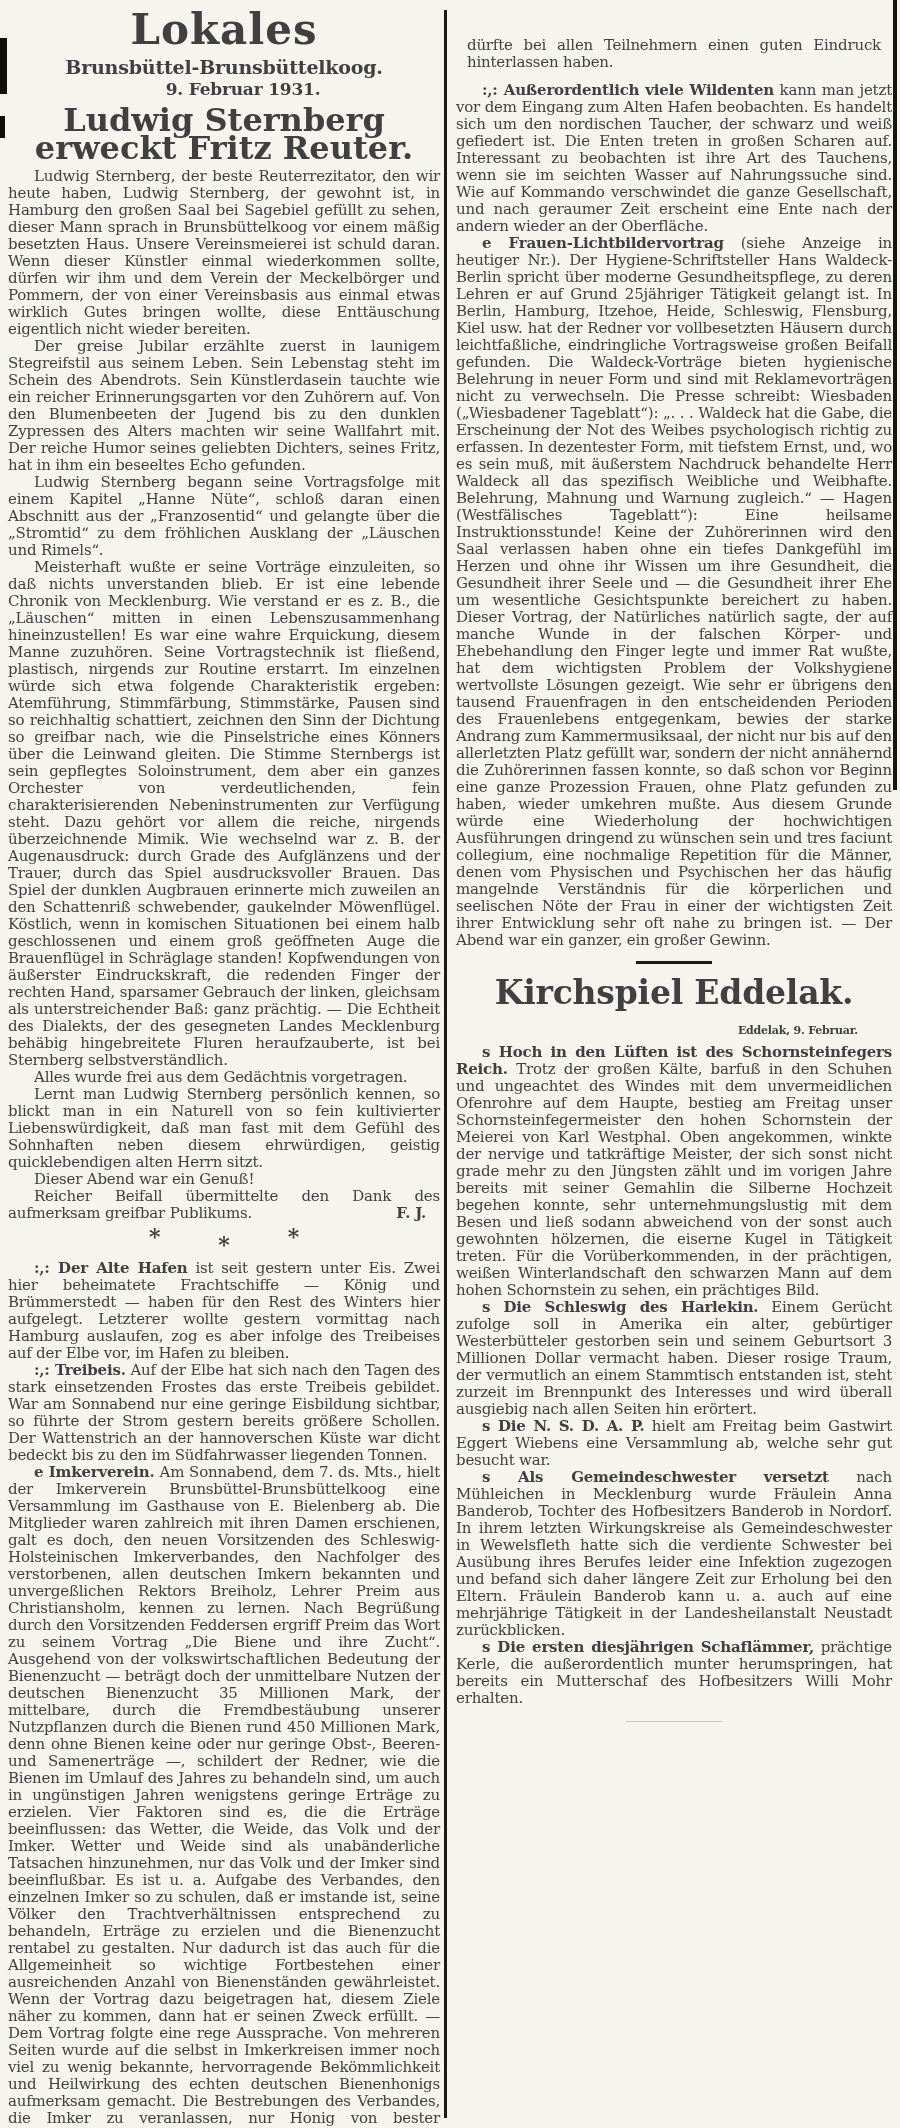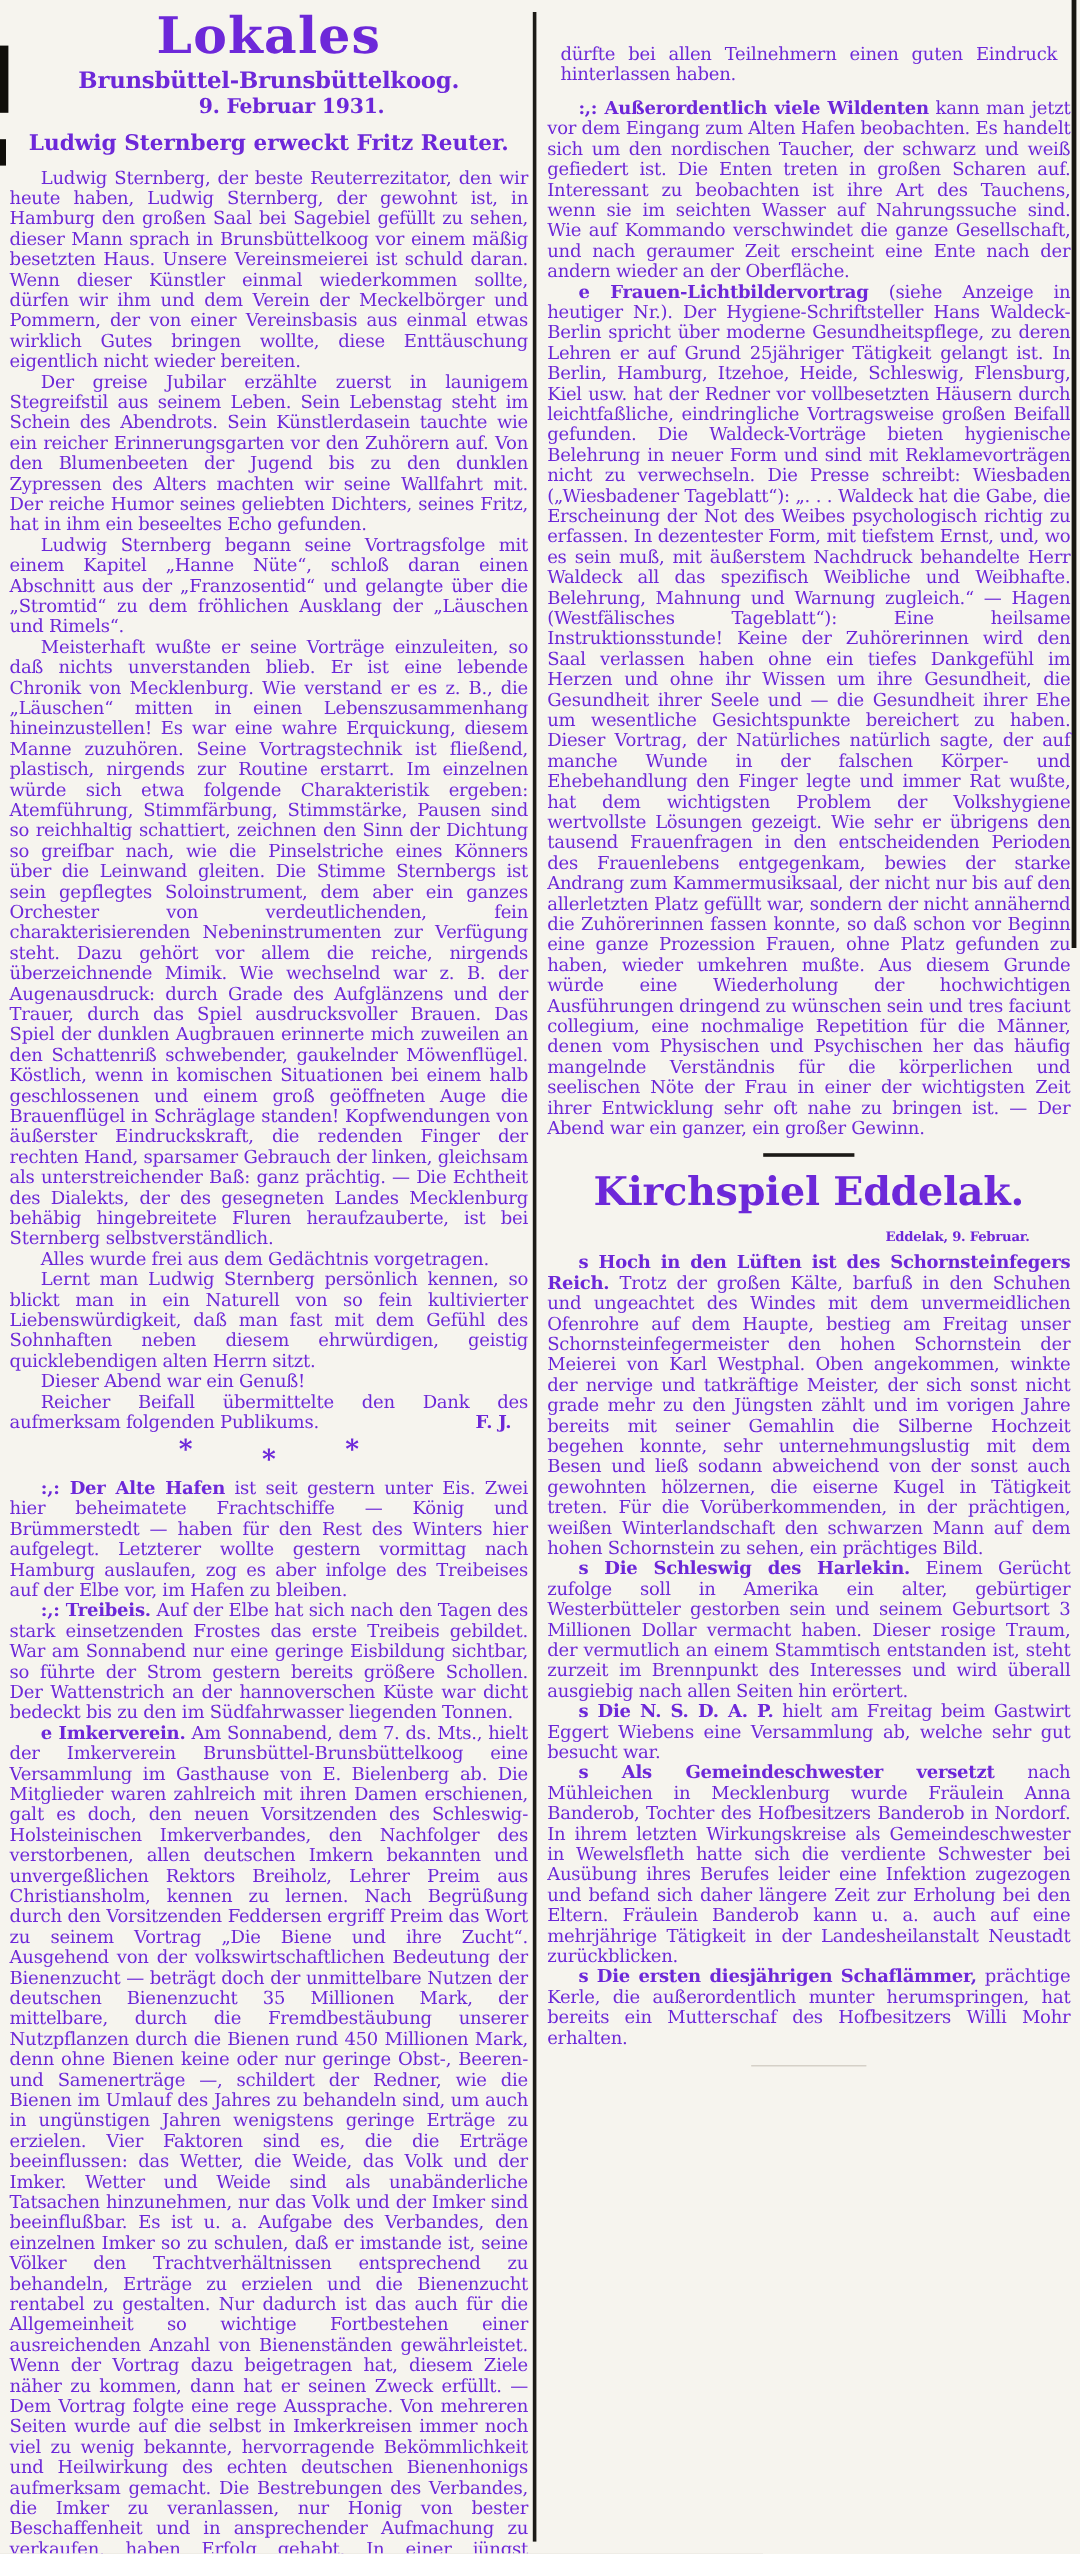--- a/index.html
+++ b/index.html
@@ -1,21 +1,21 @@
 <!DOCTYPE html>
 <html lang="de"><head>
 <meta charset="utf-8">
 <style>
   html,body{margin:0;padding:0;background:#e9e7e0;}
   .page{
     position:relative;
     width:900px;height:2128px;
     margin:0 auto;
     background:#f6f4ee;
-    color:#6d28d9;
+    color:#404040;
     font-family:"DejaVu Serif","Liberation Serif",serif;
     overflow:hidden;
   }
   .col{
     position:absolute;top:0;
     font-size:15px;line-height:17px;
     letter-spacing:-0.2px;
     text-align:justify;
   }
   .col-left{left:8px;width:432px;}
@@ -34,21 +34,21 @@
   .a1{left:0;top:38px;width:7px;height:56px;}
   .a2{left:0;top:116px;width:5px;height:22px;}
   .masthead{text-align:center;}
   .masthead-title{
     font-size:42px;line-height:44px;font-weight:bold;
     letter-spacing:1px;margin:8px 0 4px 0;
   }
   .masthead-loc{font-size:19px;line-height:22px;font-weight:bold;margin:0;text-align:center;}
   .masthead-date{font-size:17px;line-height:22px;font-weight:bold;margin:0 0 6px 0;padding-left:38px;}
   .headline{
-    font-size:18px;line-height:28px;font-weight:bold;
+    font-size:32px;line-height:28px;font-weight:bold;
     text-align:center;margin:2px 0 6px 0;letter-spacing:0;
   }
   p.body{margin:0;text-indent:26px;}
   p.noindent{margin:11px;text-indent:0;}
   .sig{float:right;font-weight:bold;padding-right:14px;}
   .stars{
     display:flex;justify-content:center;gap:58px;
     height:30px;align-items:flex-start;
     font-size:22px;font-weight:bold;margin:6px 0 2px 0;
   }
@@ -92,21 +92,21 @@
     <h2 class="headline">Ludwig Sternberg erweckt Fritz Reuter.</h2>
 
     <p class="body">Ludwig Sternberg, der beste Reuterrezitator, den wir heute haben, Ludwig Sternberg, der gewohnt ist, in Hamburg den großen Saal bei Sagebiel gefüllt zu sehen, dieser Mann sprach in Brunsbüttelkoog vor einem mäßig besetzten Haus. Unsere Vereinsmeierei ist schuld daran. Wenn dieser Künstler einmal wiederkommen sollte, dürfen wir ihm und dem Verein der Meckelbörger und Pommern, der von einer Vereinsbasis aus einmal etwas wirklich Gutes bringen wollte, diese Enttäuschung eigentlich nicht wieder bereiten.</p>
     <p class="body">Der greise Jubilar erzählte zuerst in launigem Stegreifstil aus seinem Leben. Sein Lebenstag steht im Schein des Abendrots. Sein Künstlerdasein tauchte wie ein reicher Erinnerungsgarten vor den Zuhörern auf. Von den Blumenbeeten der Jugend bis zu den dunklen Zypressen des Alters machten wir seine Wallfahrt mit. Der reiche Humor seines geliebten Dichters, seines Fritz, hat in ihm ein beseeltes Echo gefunden.</p>
     <p class="body">Ludwig Sternberg begann seine Vortragsfolge mit einem Kapitel „Hanne Nüte“, schloß daran einen Abschnitt aus der „Franzosentid“ und gelangte über die „Stromtid“ zu dem fröhlichen Ausklang der „Läuschen und Rimels“.</p>
     <p class="body">Meisterhaft wußte er seine Vorträge einzuleiten, so daß nichts unverstanden blieb. Er ist eine lebende Chronik von Mecklenburg. Wie verstand er es z. B., die „Läuschen“ mitten in einen Lebenszusammenhang hineinzustellen! Es war eine wahre Erquickung, diesem Manne zuzuhören. Seine Vortragstechnik ist fließend, plastisch, nirgends zur Routine erstarrt. Im einzelnen würde sich etwa folgende Charakteristik ergeben: Atemführung, Stimmfärbung, Stimmstärke, Pausen sind so reichhaltig schattiert, zeichnen den Sinn der Dichtung so greifbar nach, wie die Pinselstriche eines Könners über die Leinwand gleiten. Die Stimme Sternbergs ist sein gepflegtes Soloinstrument, dem aber ein ganzes Orchester von verdeutlichenden, fein charakterisierenden Nebeninstrumenten zur Verfügung steht. Dazu gehört vor allem die reiche, nirgends überzeichnende Mimik. Wie wechselnd war z. B. der Augenausdruck: durch Grade des Aufglänzens und der Trauer, durch das Spiel ausdrucksvoller Brauen. Das Spiel der dunklen Augbrauen erinnerte mich zuweilen an den Schattenriß schwebender, gaukelnder Möwenflügel. Köstlich, wenn in komischen Situationen bei einem halb geschlossenen und einem groß geöffneten Auge die Brauenflügel in Schräglage standen! Kopfwendungen von äußerster Eindruckskraft, die redenden Finger der rechten Hand, sparsamer Gebrauch der linken, gleichsam als unterstreichender Baß: ganz prächtig. — Die Echtheit des Dialekts, der des gesegneten Landes Mecklenburg behäbig hingebreitete Fluren heraufzauberte, ist bei Sternberg selbstverständlich.</p>
     <p class="body">Alles wurde frei aus dem Gedächtnis vorgetragen.</p>
     <p class="body">Lernt man Ludwig Sternberg persönlich kennen, so blickt man in ein Naturell von so fein kultivierter Liebenswürdigkeit, daß man fast mit dem Gefühl des Sohnhaften neben diesem ehrwürdigen, geistig quicklebendigen alten Herrn sitzt.</p>
     <p class="body">Dieser Abend war ein Genuß!</p>
     <p class="body">
-      <span>Reicher Beifall übermittelte den Dank des aufmerksam folgenden Publikums.</span>
+      <span>Reicher Beifall übermittelte den Dank des aufmerksam greifbar Publikums.</span>
       <span class="sig">F. J.</span>
     </p>
 
     <div class="stars">
       <span>*</span>
       <span>*</span>
       <span>*</span>
     </div>
 
     <p class="body">

